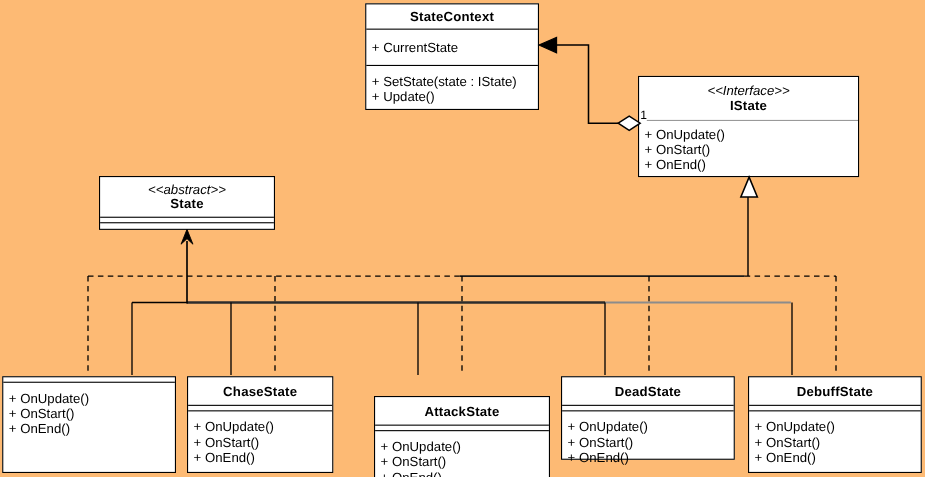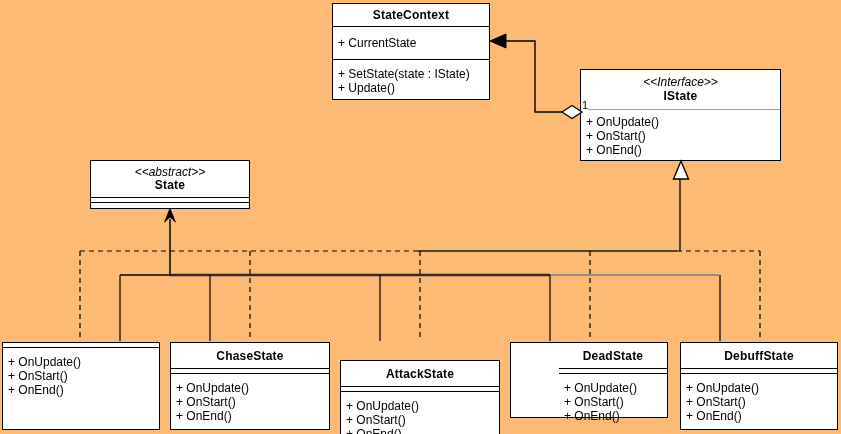--- a/index.html
+++ b/index.html
@@ -108,41 +108,41 @@
 
   <div class="uml-box" style="left:2px;top:342px;width:158px;height:88px;">
     <div class="attrs-empty" style="height:4px;"></div>
     <div class="members">
       <div>+ OnUpdate()</div>
       <div>+ OnStart()</div>
       <div>+ OnEnd()</div>
     </div>
   </div>
 
-  <div class="uml-box" style="left:170px;top:342px;width:160px;height:88px;">
+  <div class="uml-box" style="left:170px;top:342px;width:133px;height:88px;">
     <div class="box-title" style="height:25px;">ChaseState</div>
     <div class="attrs-empty" style="height:4px;"></div>
     <div class="members">
       <div>+ OnUpdate()</div>
       <div>+ OnStart()</div>
       <div>+ OnEnd()</div>
     </div>
   </div>
 
   <div class="uml-box" style="left:340px;top:360px;width:160px;height:88px;">
     <div class="box-title" style="height:25px;">AttackState</div>
     <div class="attrs-empty" style="height:4px;"></div>
     <div class="members">
       <div>+ OnUpdate()</div>
       <div>+ OnStart()</div>
       <div>+ OnEnd()</div>
     </div>
   </div>
 
-  <div class="uml-box" style="left:510px;top:342px;width:158px;height:76px;padding-left:48px;">
+  <div class="uml-box" style="left:510px;top:342px;width:158px;height:76px;">
     <div class="box-title" style="height:25px;">DeadState</div>
     <div class="attrs-empty" style="height:4px;"></div>
     <div class="members">
       <div>+ OnUpdate()</div>
       <div>+ OnStart()</div>
       <div>+ OnEnd()</div>
     </div>
   </div>
 
   <div class="uml-box" style="left:680px;top:342px;width:158px;height:88px;">

